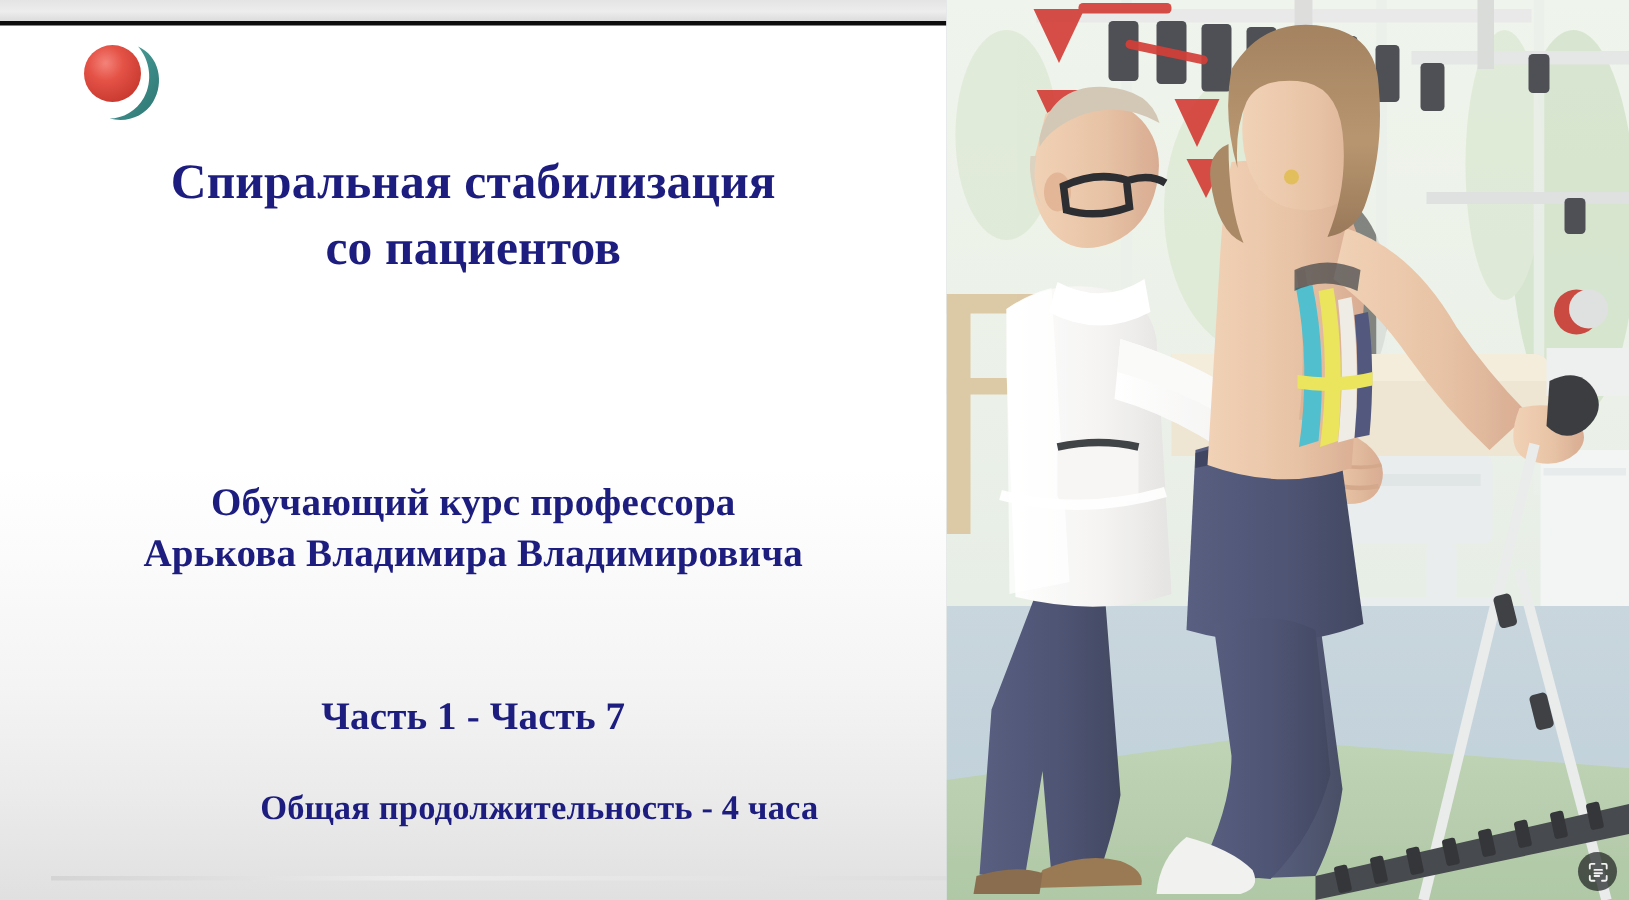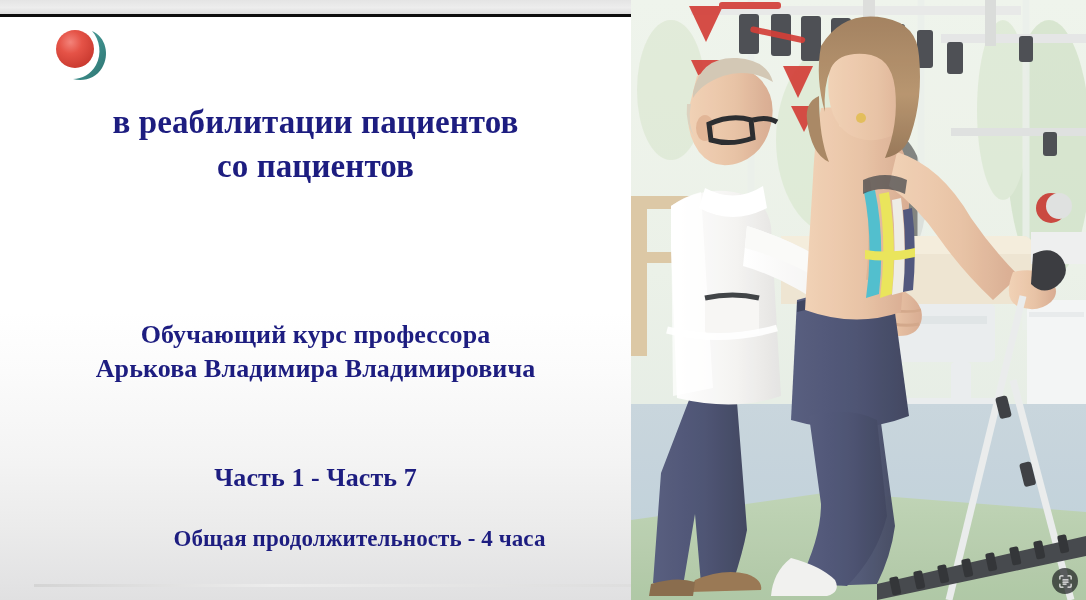--- a/index.html
+++ b/index.html
@@ -94,21 +94,21 @@
             <stop offset="55%" stop-color="#3b8b88"></stop>
             <stop offset="100%" stop-color="#2e7370"></stop>
           </linearGradient>
         </defs>
         <path d="M46 7 C60 13 64 31 56 44 C50 54 38 58 27 55 C36 55 45 50 50 41 C56 30 54 16 46 7 Z" fill="url(#arc)"></path>
         <ellipse cx="29" cy="25" rx="19" ry="19" fill="url(#sph)"></ellipse>
       </svg>
     </div>
 
     <div class="txt title">
-      <span class="ln">в реабилитации пациентов</span>
+      <span class="ln">Спиральная стабилизация</span>
       <span class="ln">со пациентов</span>
     </div>
 
     <div class="txt subtitle">
       <span class="ln">Обучающий курс профессора</span>
       <span class="ln">Арькова Владимира Владимировича</span>
     </div>
 
     <div class="txt parts">Часть 1 - Часть 7</div>
 

